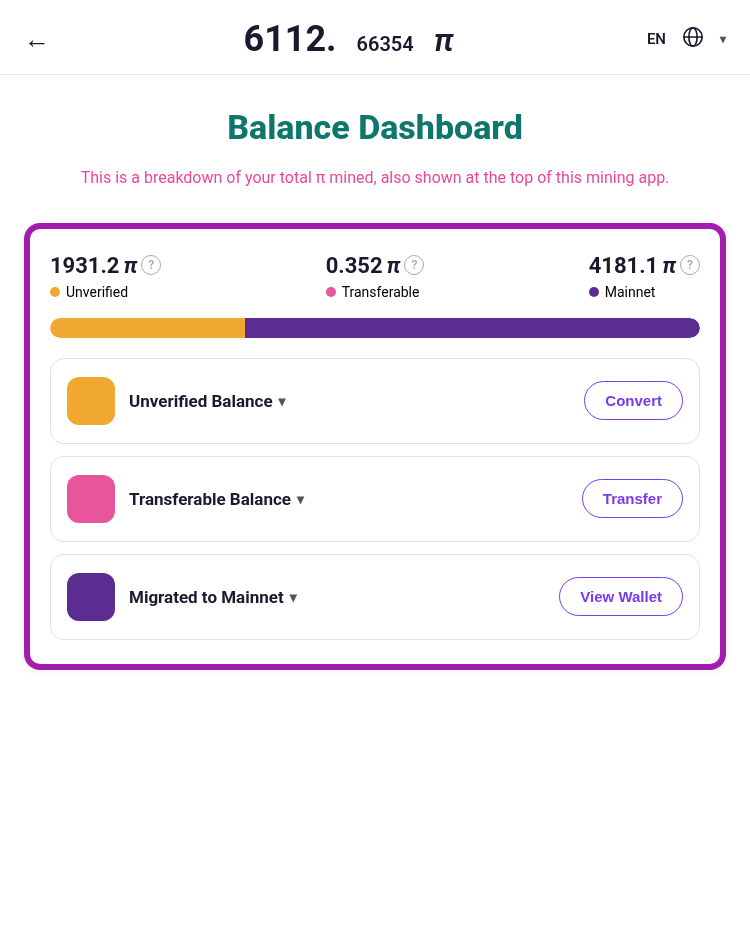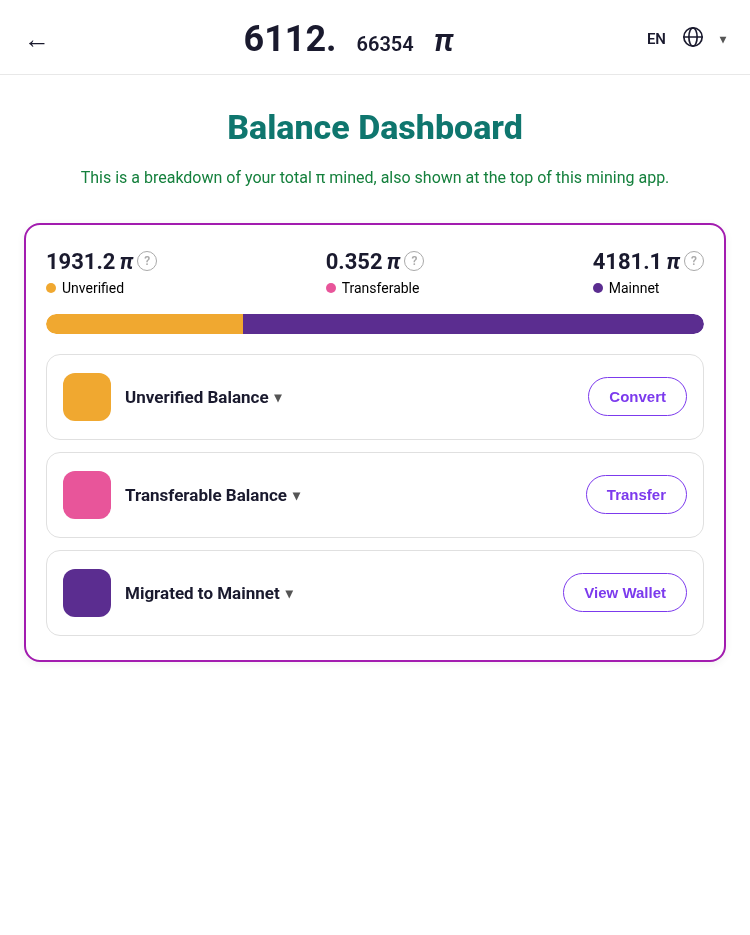--- a/index.html
+++ b/index.html
@@ -87,31 +87,31 @@
       text-align: center;
       font-size: 34px;
       font-weight: 800;
       color: #0f766e;
       margin-bottom: 18px;
     }
 
     .page-subtitle {
       text-align: center;
       font-size: 16px;
-      color: #15803d;
+      color: #ec4899;
       line-height: 1.6;
       margin-bottom: 32px;
       padding: 0 20px;
     }
 
     
     .dashboard-card {
       background: #fff;
       border-radius: 16px;
-      border: 2px solid #a21caf;
+      border: 6px solid #a21caf;
       padding: 24px 20px;
       box-shadow: 0 2px 8px rgba(0,0,0,0.06);
     }
 
     
     .balance-row {
       display: flex;
       align-items: flex-start;
       justify-content: space-between;
       margin-bottom: 16px;

